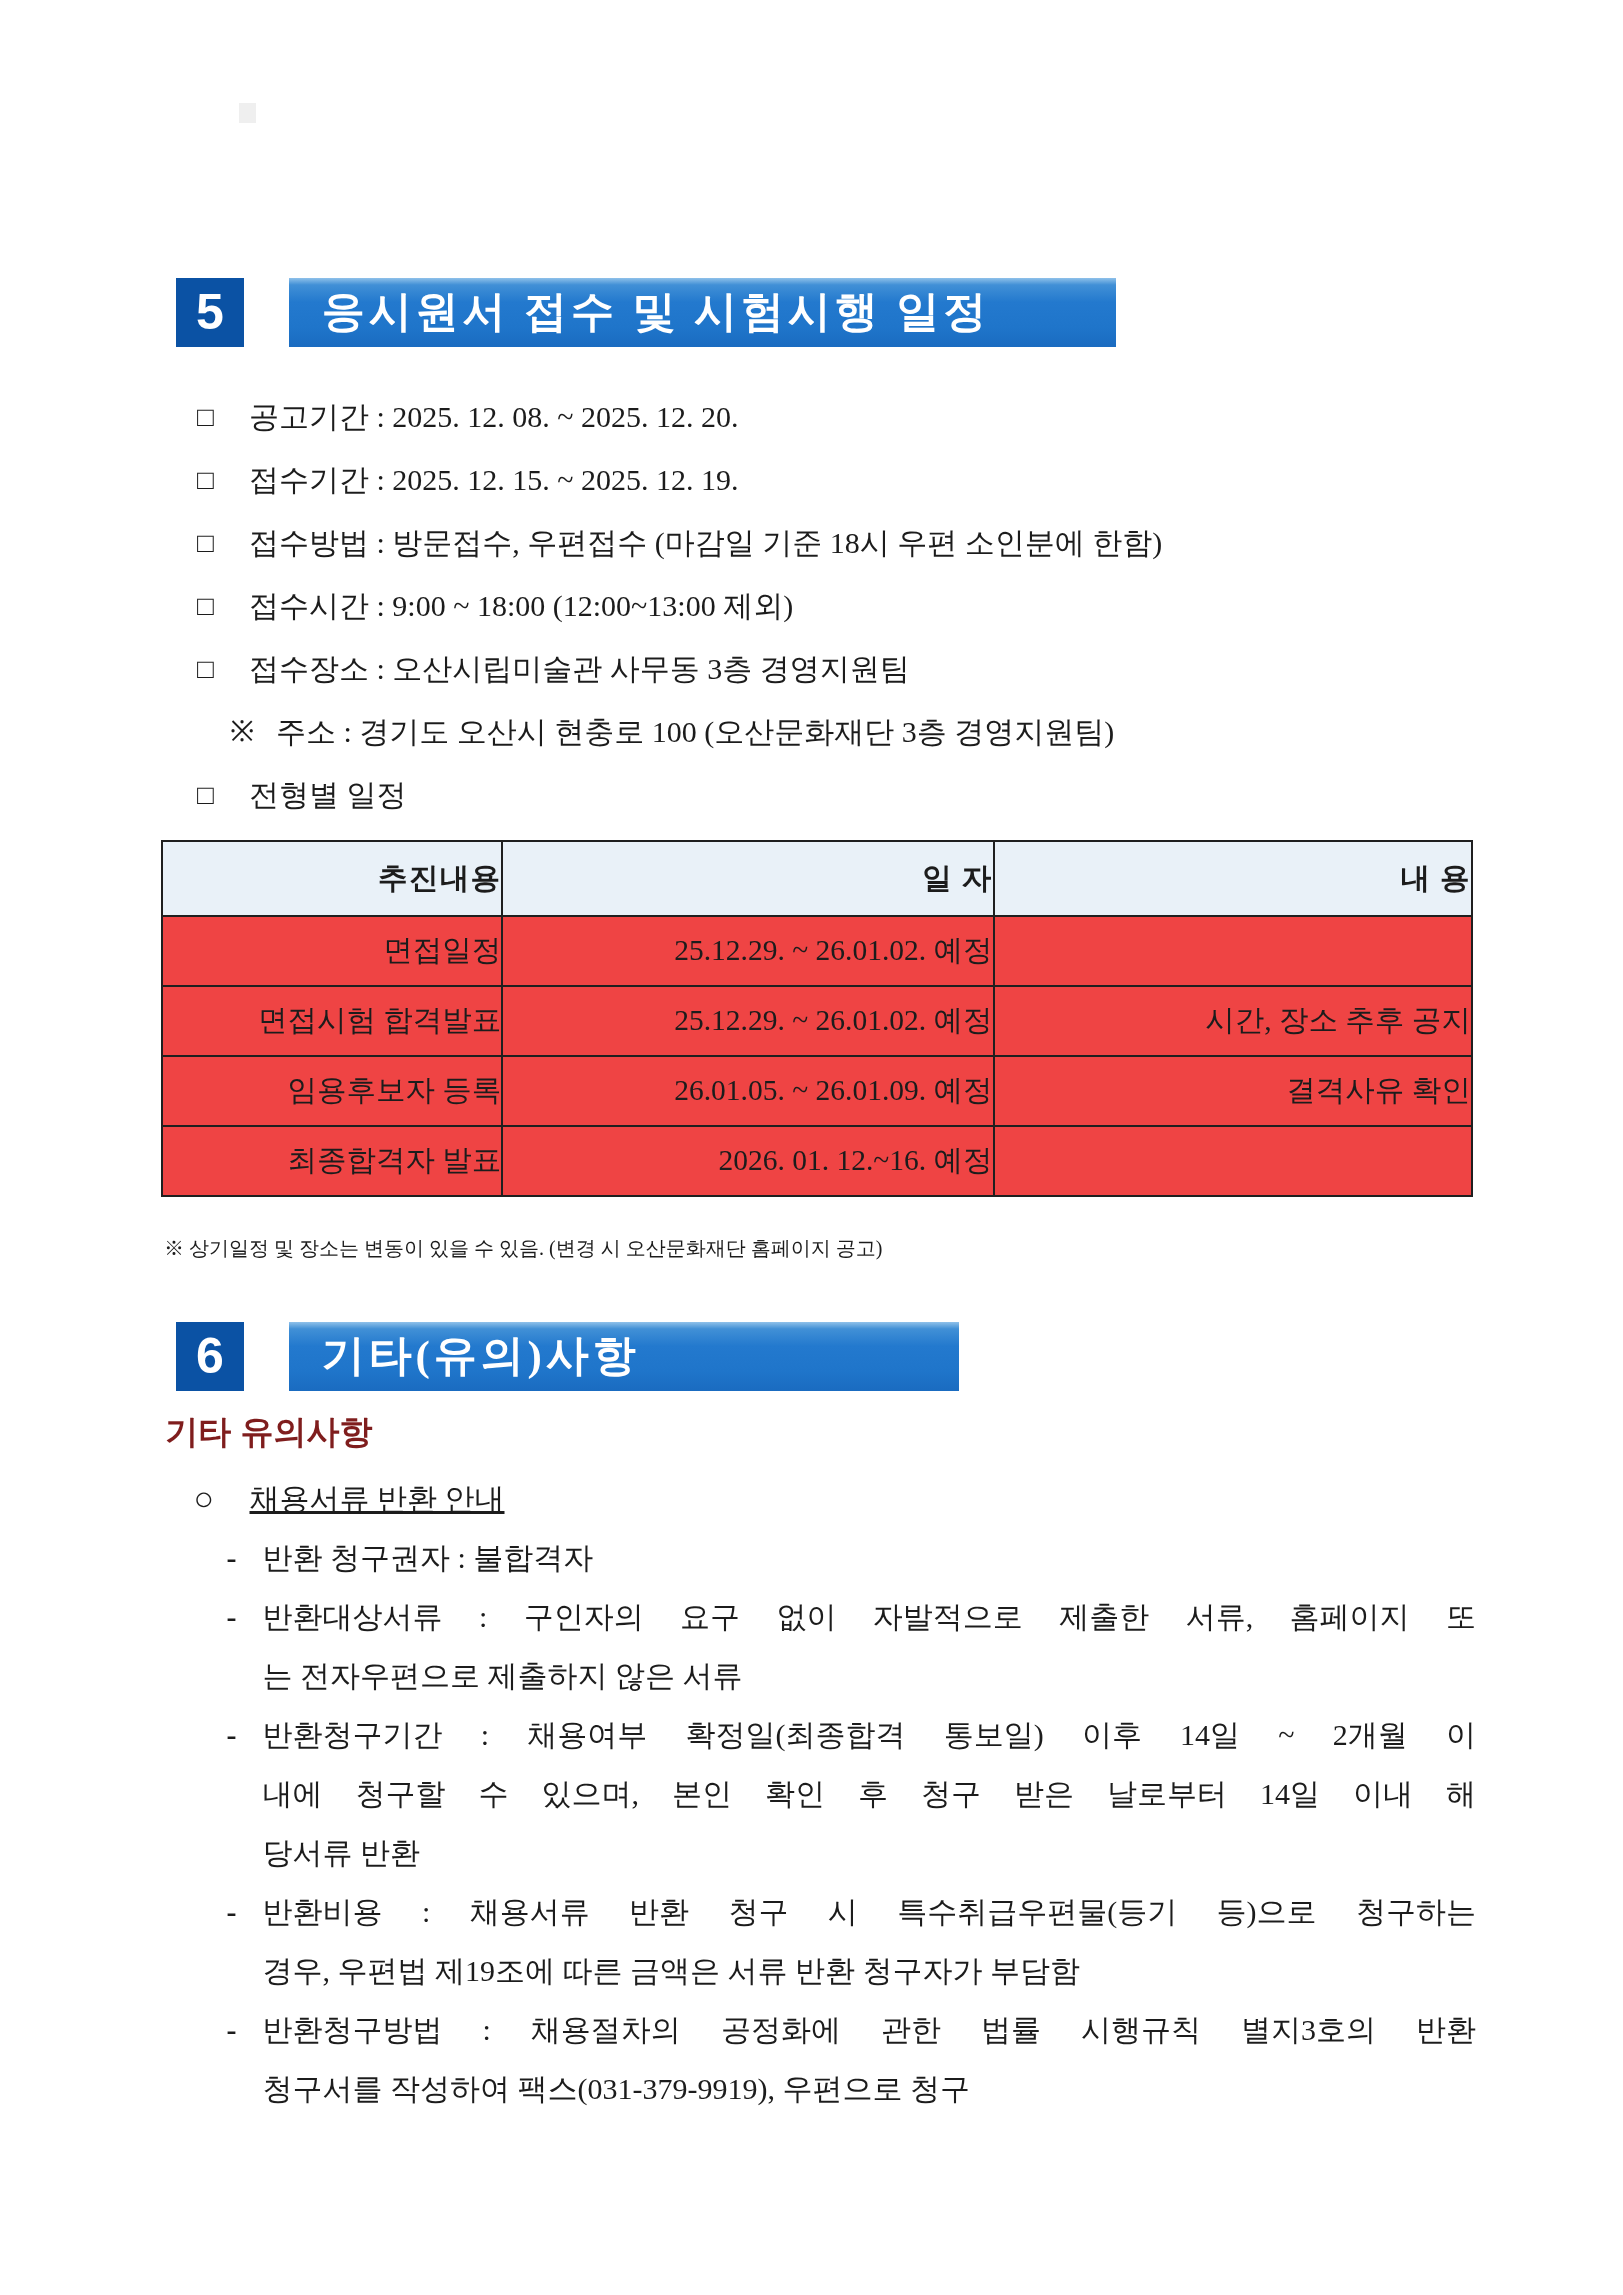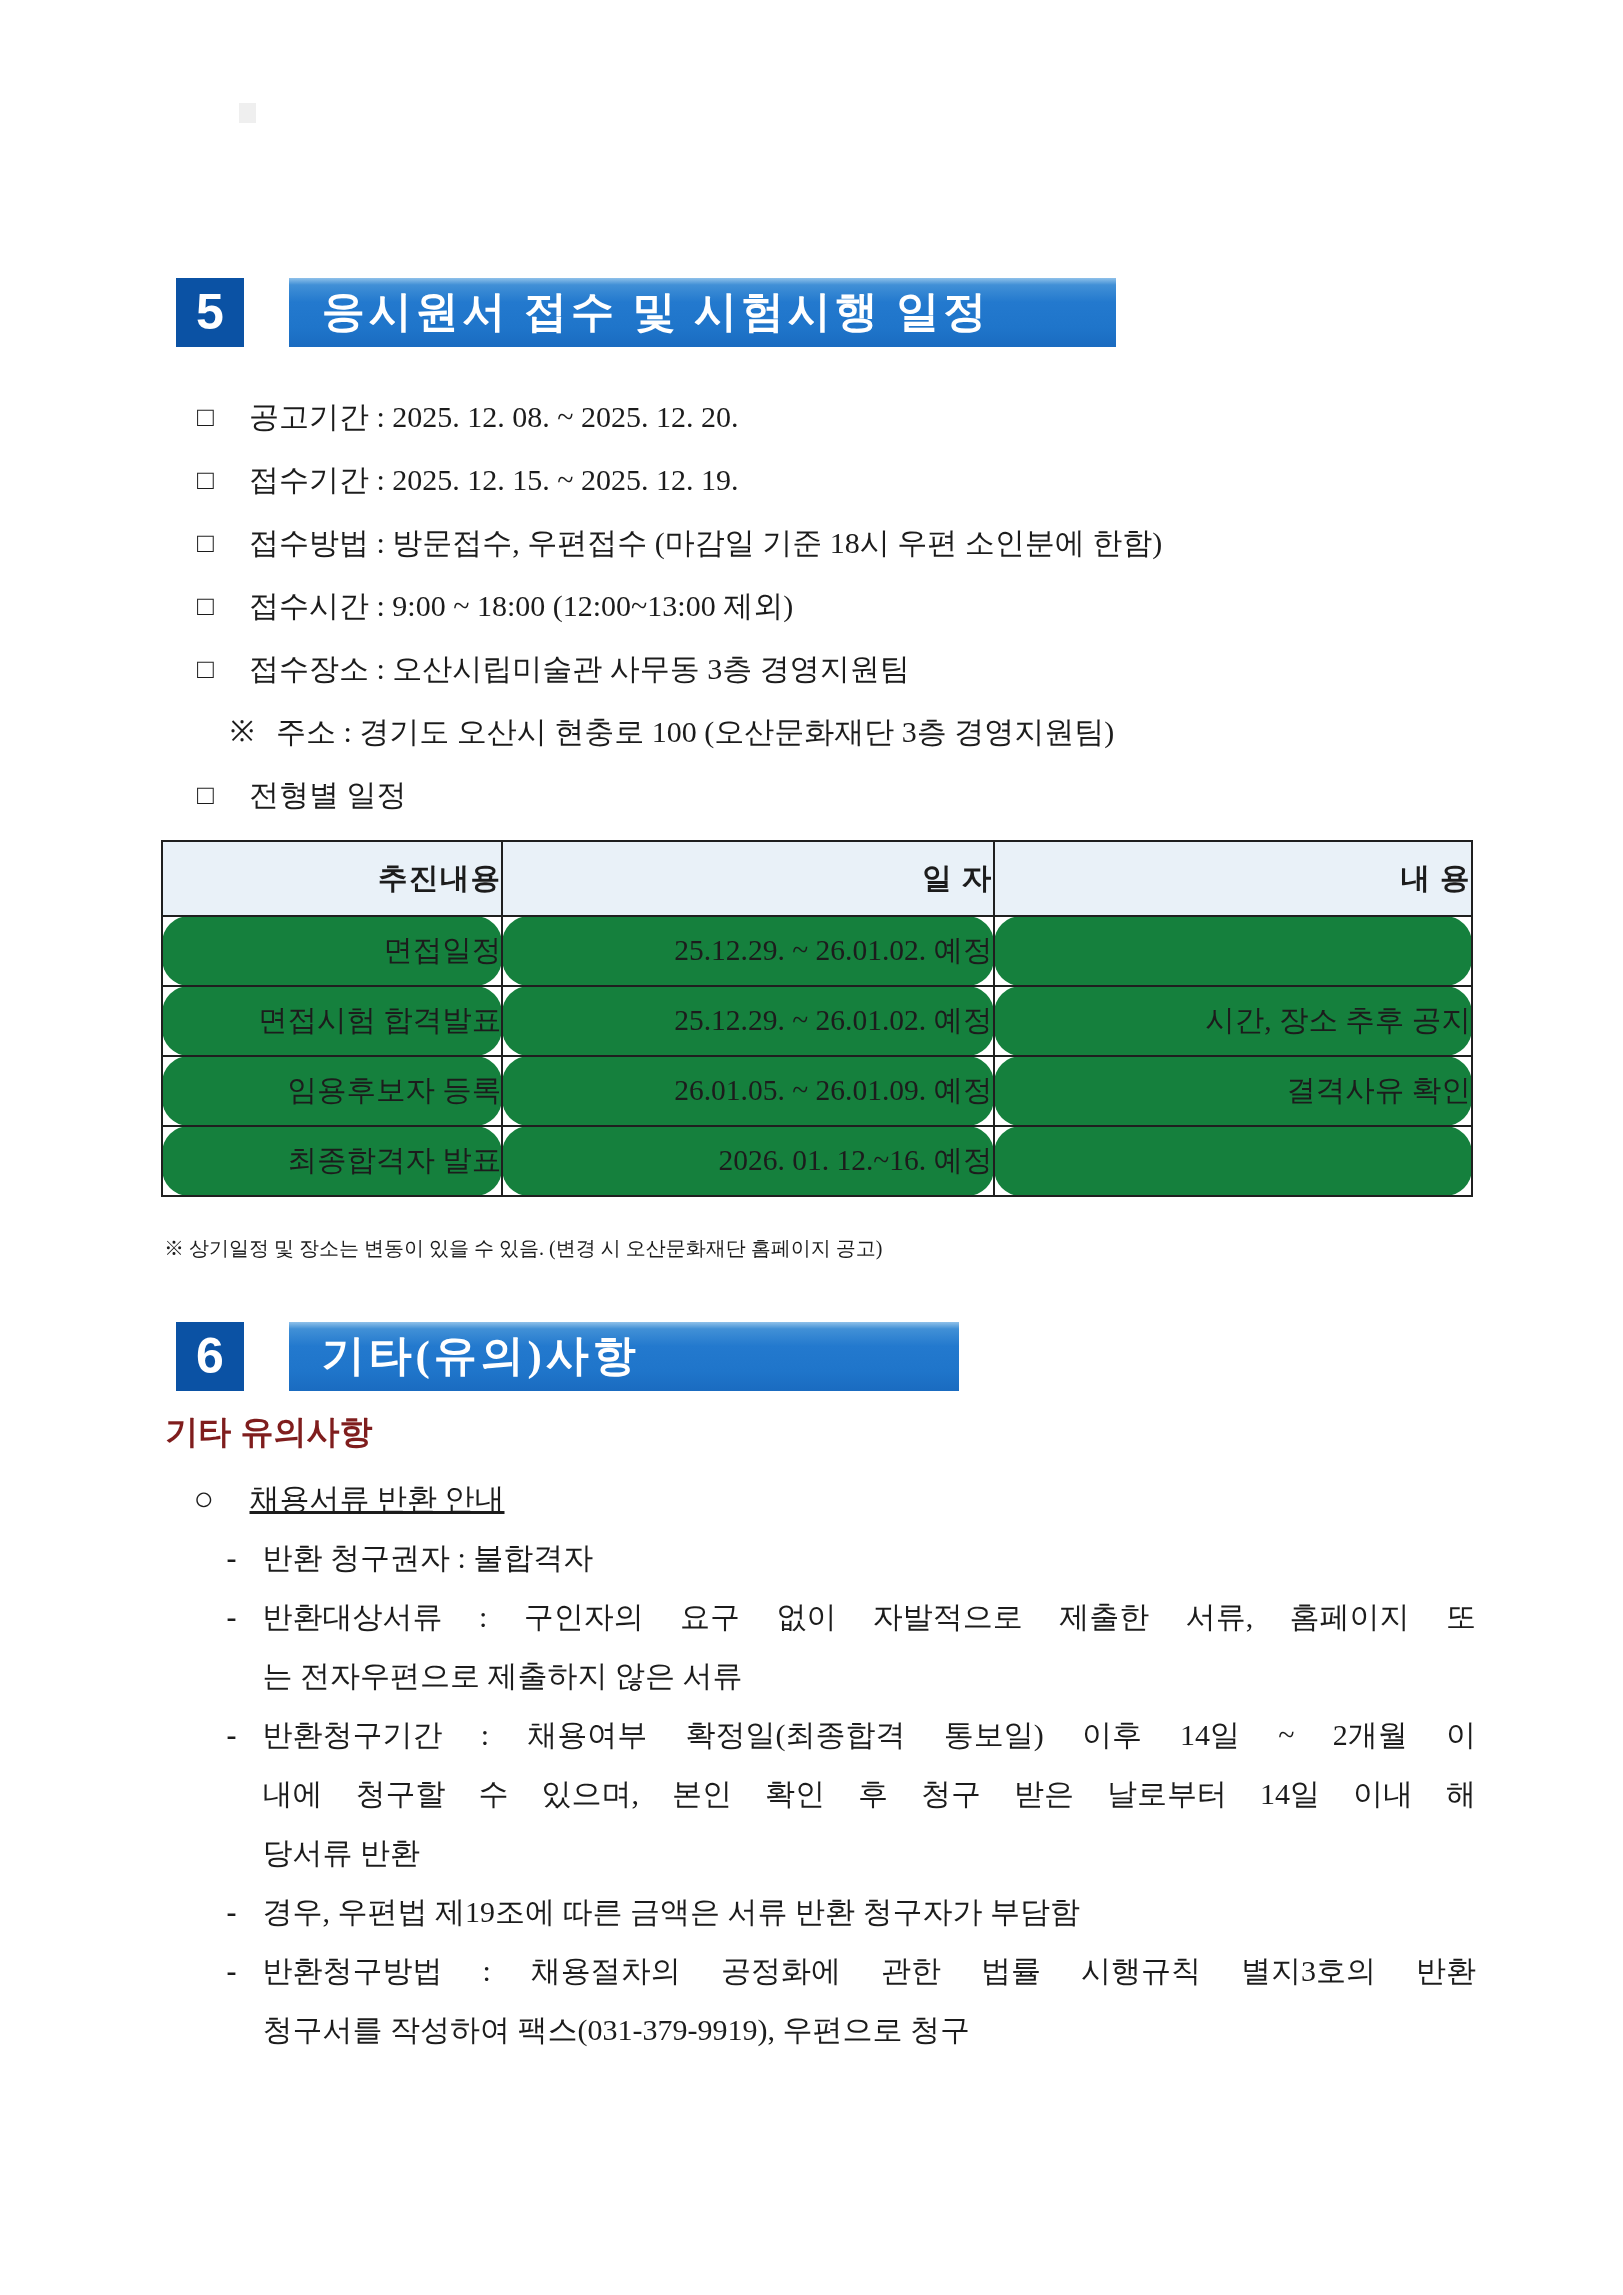--- a/index.html
+++ b/index.html
@@ -49,21 +49,21 @@
   }
   table.sched th,table.sched td{
     border:2px solid #1f1f1f;
     padding:0;vertical-align:middle;
     word-break:keep-all;
   }
   table.sched th{
     background:#e9f1f8;height:73px;
     font-weight:600;letter-spacing:1.3px;
   }
-  table.sched td{height:68px;background:#15803d;border-radius:27px;}
+  table.sched td{height:68px;background:#ef4444;}
 
   .note{margin-top:19.6px;font-size:20px;line-height:63px;word-break:keep-all;white-space:nowrap;}
 
   .gap6{height:42px;}
 
   .sub-h{
     margin-top:19.6px;margin-left:1.3px;
     font-family:"Liberation Sans", sans-serif;
     font-weight:bold;font-size:33px;line-height:41px;color:#7f1d1d;
   }
@@ -200,20 +200,21 @@
           <span class="mk">-</span>
           <div class="txt">
             <div class="ln j">반환청구기간 : 채용여부 확정일(최종합격 통보일) 이후 14일 ~ 2개월 이</div>
             <div class="ln j">내에 청구할 수 있으며, 본인 확인 후 청구 받은 날로부터 14일 이내 해</div>
             <div class="ln">당서류 반환</div>
           </div>
         </div>
         <div class="item dash">
           <span class="mk">-</span>
           <div class="txt">
+            <div class="ln j">반환비용 : 채용서류 반환 청구 시 특수취급우편물(등기 등)으로 청구하는</div>
             <div class="ln">경우, 우편법 제19조에 따른 금액은 서류 반환 청구자가 부담함</div>
           </div>
         </div>
         <div class="item dash">
           <span class="mk">-</span>
           <div class="txt">
             <div class="ln j">반환청구방법 : 채용절차의 공정화에 관한 법률 시행규칙 별지3호의 반환</div>
             <div class="ln">청구서를 작성하여 팩스(031-379-9919), 우편으로 청구</div>
           </div>
         </div>

